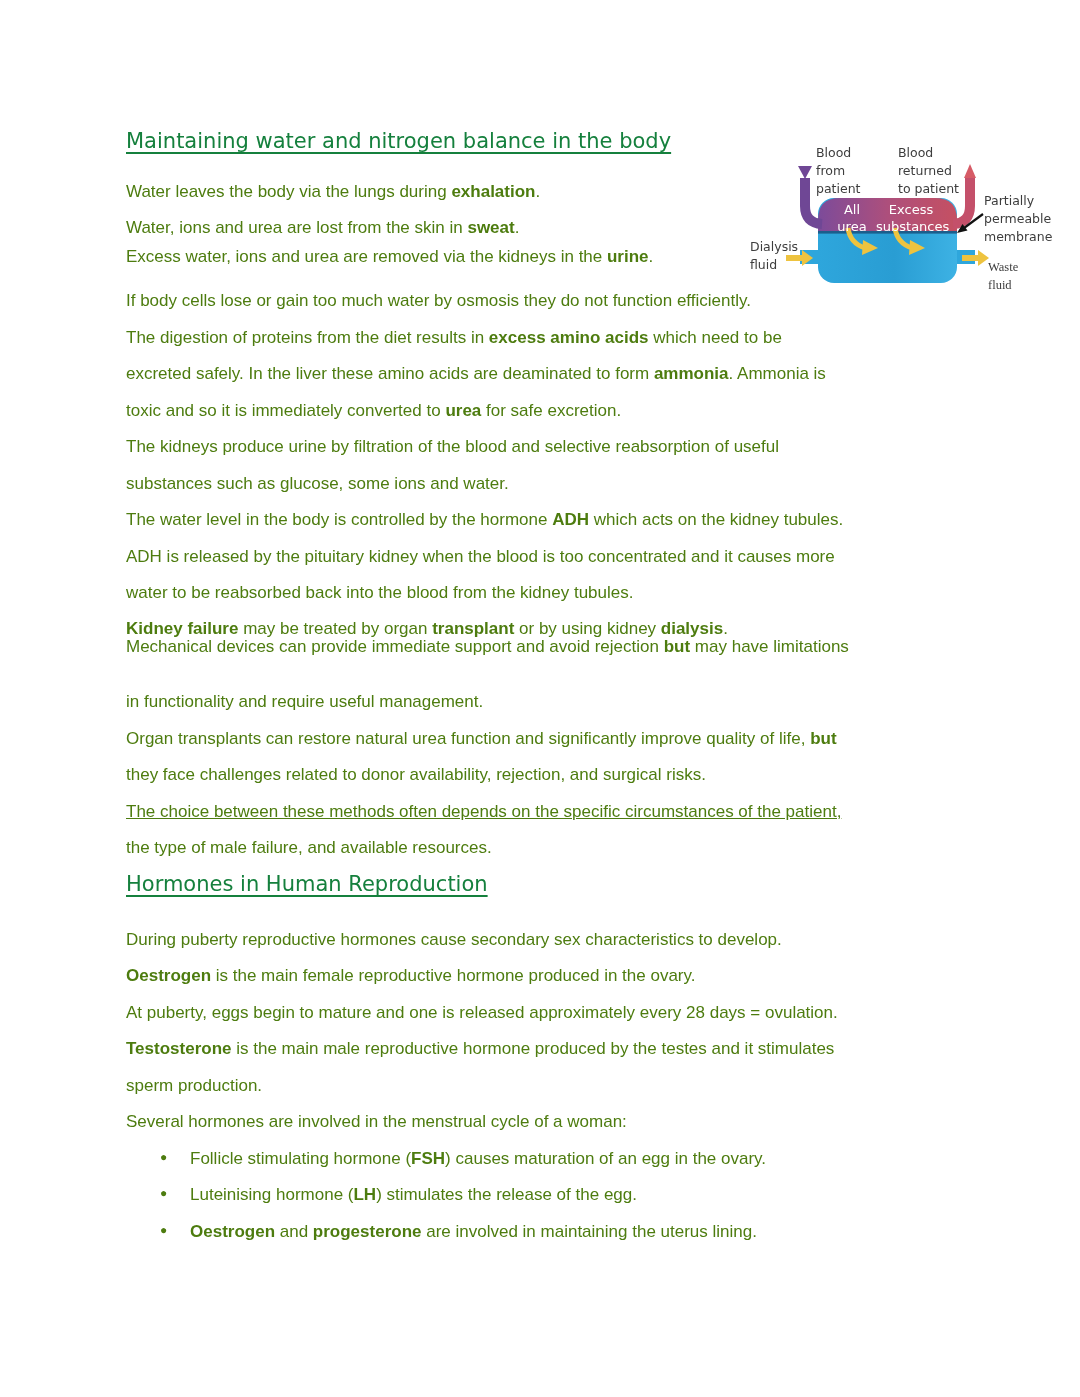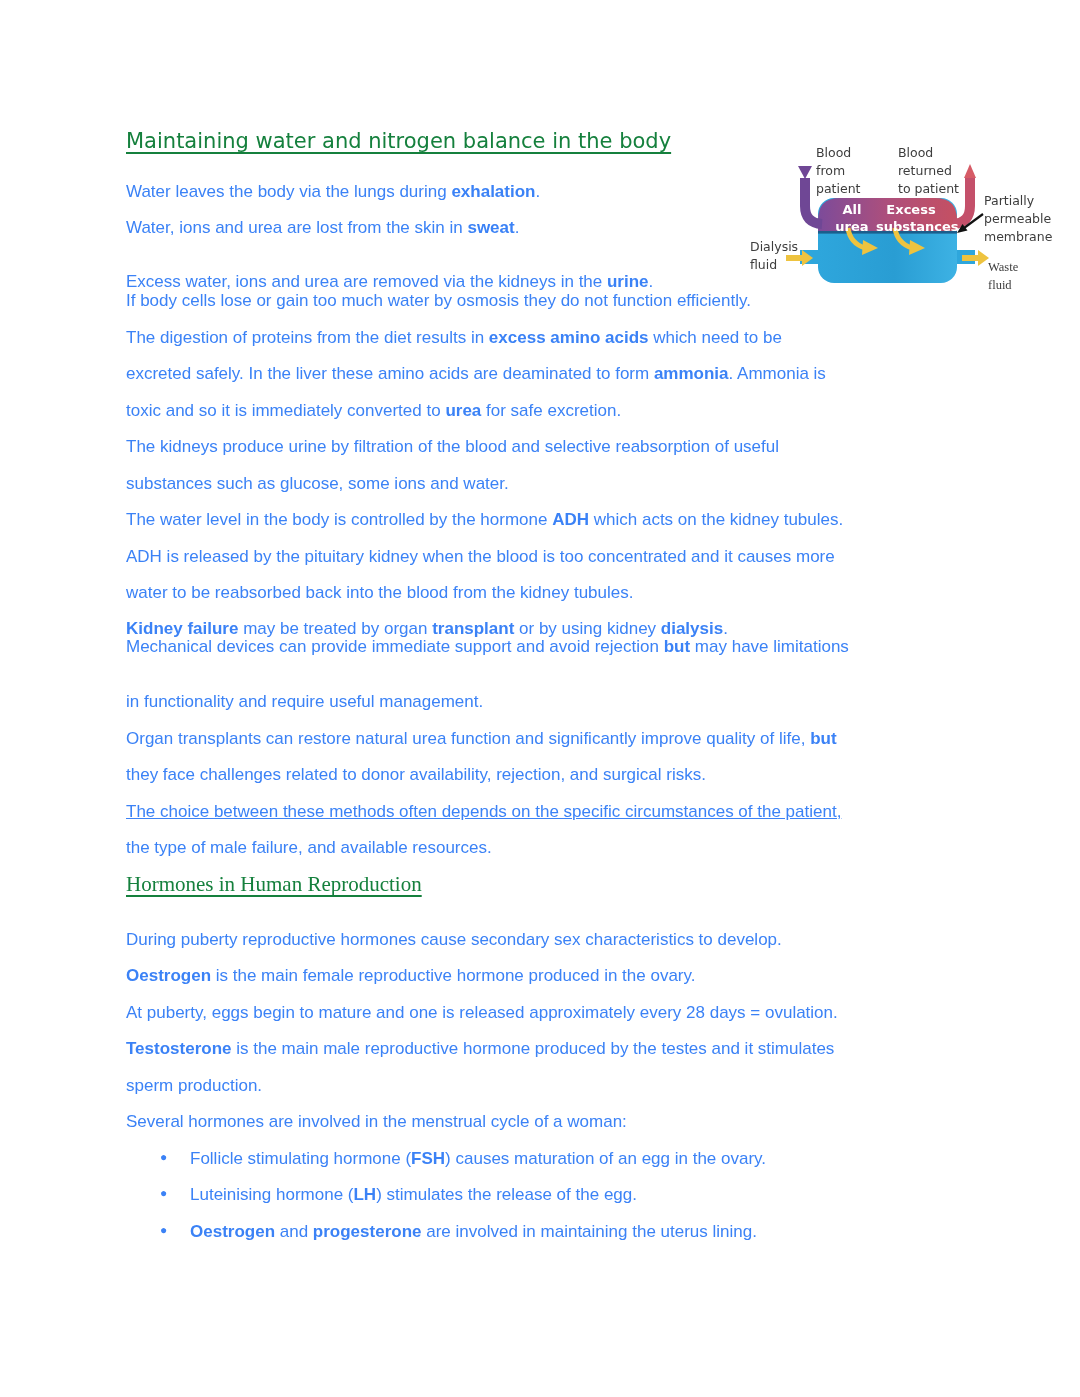--- a/index.html
+++ b/index.html
@@ -17,28 +17,28 @@
     font-family:"DejaVu Sans",sans-serif;
     font-size:21px;
     font-weight:400;
     color:#15803d;
     text-decoration:underline;
     text-decoration-thickness:1.6px;
     text-underline-offset:4px;
     white-space:nowrap;
   }
   #h1{top:129px;}
-  #h2{top:872px;font-family:Liberation Serif, serif;}
+  #h2{top:872px;}
   .line{
     position:absolute;
     left:126px;
     font-size:17px;
     line-height:1.25;
     white-space:nowrap;
-    color:#3b82f6;
+    color:#4d7c0f;
   }
   .line strong{font-weight:bold;}
   .line.bullet{padding-left:64px;}
   .line .dot{
     position:absolute;
     left:34px;top:2px;
     font-size:12px;
   }
   
   #diagram{
@@ -50,21 +50,21 @@
   .dlabel{
     position:absolute;
     font-family:"DejaVu Sans",sans-serif;
     font-size:12.5px;
     line-height:18px;
     color:var(--label-text,#3d3d3d);
     white-space:pre-line;
   }
   .dlabel.white{
     color:#ffffff;
-    font-weight:bold;
+    font-weight:normal;
     font-size:13px;
     line-height:17px;
     text-align:center;
   }
   #lbl-blood-from{left:74px;top:2px;}
   #lbl-blood-returned{left:156px;top:2px;}
   #lbl-membrane{left:242px;top:50px;}
   #lbl-dialysis-fluid{left:8px;top:96px;}
   #lbl-waste-fluid{left:246px;top:116px;font-family:Liberation Serif, serif;}
   #lbl-all-urea{left:85px;top:59px;width:50px;}
@@ -72,21 +72,21 @@
 </style>
 </head>
 <body>
 
 <div class="heading" id="h1">Maintaining water and nitrogen balance in the body</div>
 <div class="heading" id="h2">Hormones in Human Reproduction</div>
 
 <div id="doc">
     <div class="line" style="top: 181px;"><span>Water leaves the body via the lungs during </span><strong>exhalation</strong><span>.</span></div>
     <div class="line" style="top: 217.45px;"><span>Water, ions and urea are lost from the skin in </span><strong>sweat</strong><span>.</span></div>
-    <div class="line" style="top: 271px;"><span>Excess water, ions and urea are removed via the kidneys in the </span><strong>urine</strong><span>.</span></div>
+    <div class="line" style="top: 246px;"><span>Excess water, ions and urea are removed via the kidneys in the </span><strong>urine</strong><span>.</span></div>
     <div class="line" style="top: 290.35px;"><span>If body cells lose or gain too much water by osmosis they do not function efficiently.</span></div>
     <div class="line" style="top: 326.8px;"><span>The digestion of proteins from the diet results in </span><strong>excess amino acids</strong><span> which need to be</span></div>
     <div class="line" style="top: 363.25px;"><span>excreted safely. In the liver these amino acids are deaminated to form </span><strong>ammonia</strong><span>. Ammonia is</span></div>
     <div class="line" style="top: 399.7px;"><span>toxic and so it is immediately converted to </span><strong>urea</strong><span> for safe excretion.</span></div>
     <div class="line" style="top: 436.15px;"><span>The kidneys produce urine by filtration of the blood and selective reabsorption of useful</span></div>
     <div class="line" style="top: 472.6px;"><span>substances such as glucose, some ions and water.</span></div>
     <div class="line" style="top: 509.05px;"><span>The water level in the body is controlled by the hormone </span><strong>ADH</strong><span> which acts on the kidney tubules.</span></div>
     <div class="line" style="top: 545.5px;"><span>ADH is released by the pituitary kidney when the blood is too concentrated and it causes more</span></div>
     <div class="line" style="top: 581.95px;"><span>water to be reabsorbed back into the blood from the kidney tubules.</span></div>
     <div class="line" style="top: 618.4px;"><strong>Kidney failure</strong><span> may be treated by organ </span><strong>transplant</strong><span> or by using kidney </span><strong>dialysis</strong><span>.</span></div>

